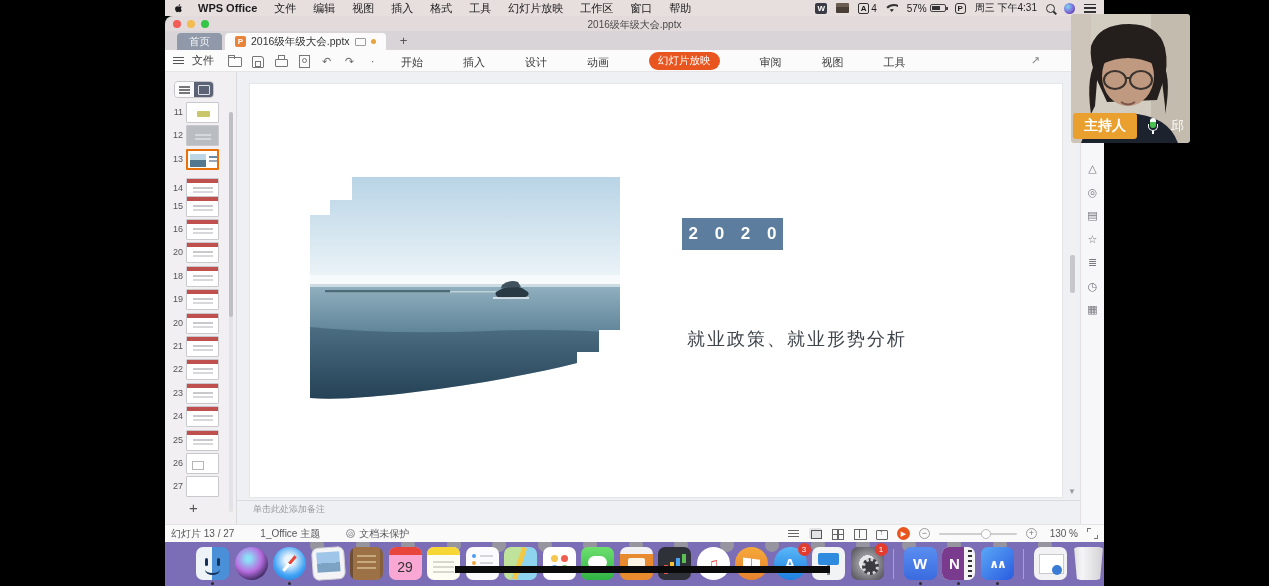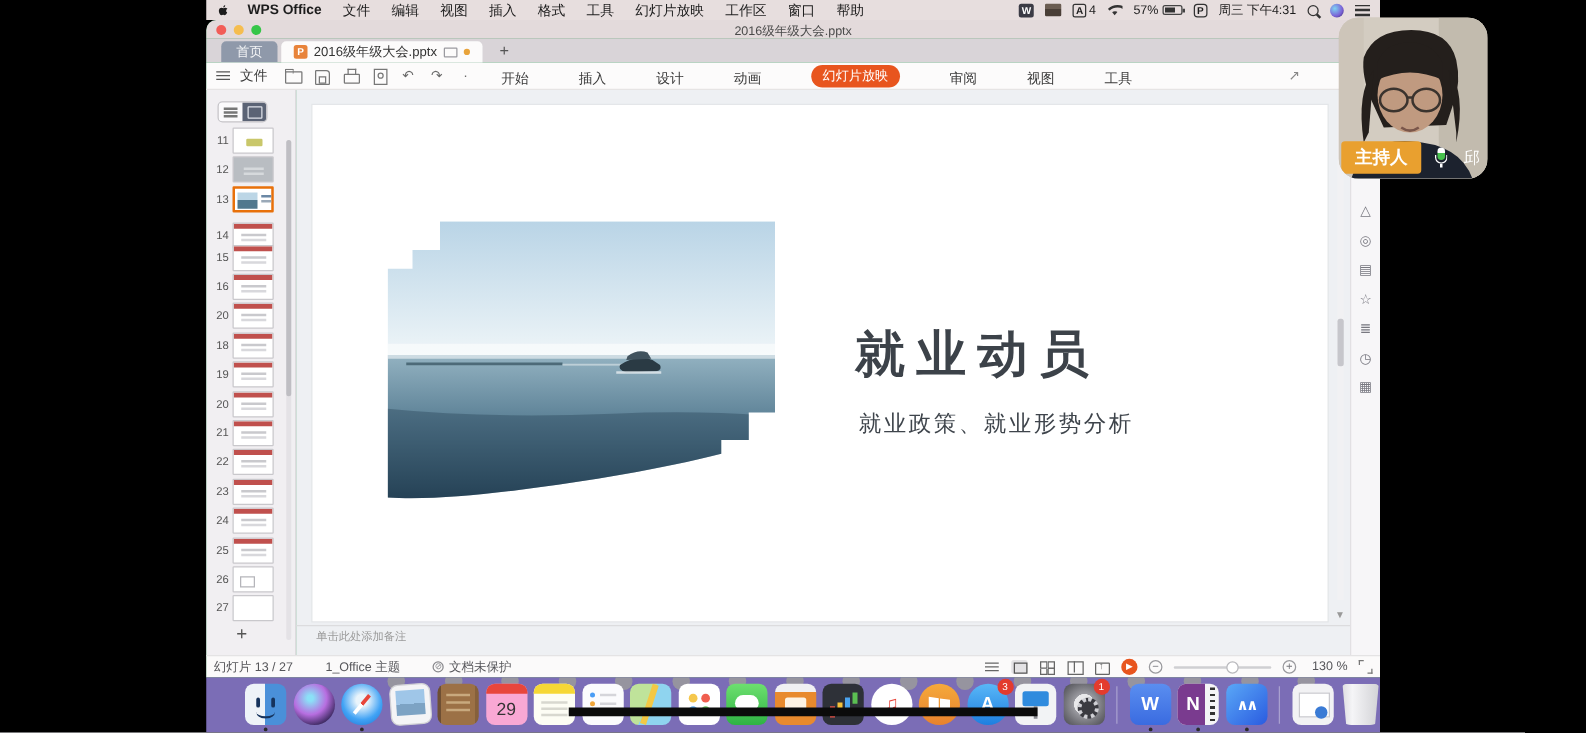--- a/index.html
+++ b/index.html
@@ -183,21 +183,21 @@
   .dk.onenote .glyph{justify-content:flex-start;padding-left:7px;}
   .dk.meeting{background:linear-gradient(135deg,#5aa8f7,#2a5be0);}
   .dk.meeting .glyph{font-size:12px;letter-spacing:-2px;}
   .dk.files{background:#f2f2f4;}
   .dk.files:before{content:"";position:absolute;left:5px;top:7px;width:23px;height:18px;background:#fff;border:1px solid #c9c9ce;}
   .dk.files:after{content:"";position:absolute;right:5px;bottom:5px;width:10px;height:10px;border-radius:50%;background:#3a7bd5;}
   .dk.trash{background:linear-gradient(90deg,#d9d9dc,#f5f5f7 30%,#cfcfd3);border-radius:6px 6px 9px 9px;clip-path:polygon(6% 0,94% 0,85% 100%,15% 100%);}
   #dockbar{position:absolute;left:290px;top:24px;width:375px;height:7px;background:#0b0b0b;}
 
   
-  #webcam{position:absolute;left:1071px;top:14px;width:119px;height:129px;border-radius:16px;overflow:hidden;background:#c9c2b6;}
+  #webcam{position:absolute;left:1071px;top:14px;width:119px;height:129px;border-radius:4px;overflow:hidden;background:#c9c2b6;}
   #hostbadge{position:absolute;left:2px;bottom:4px;width:64px;height:26px;background:#e9a02f;border-radius:3px;color:#fff;font-weight:bold;font-size:14px;display:flex;align-items:center;justify-content:center;}
   #mic{position:absolute;left:77px;bottom:9px;width:10px;height:16px;}
   .mic-cap{position:absolute;left:2px;top:0;width:6px;height:10px;border-radius:3px;background:linear-gradient(#fff 45%,#47c24e 45%);}
   .mic-stand{position:absolute;left:0;top:6px;width:10px;height:7px;border:1.4px solid #fff;border-top:none;border-radius:0 0 6px 6px;}
   .mic-base{position:absolute;left:4px;top:13px;width:2px;height:3px;background:#fff;}
   #camname{position:absolute;right:6px;bottom:8px;color:#fff;font-size:13px;}
 </style>
 </head>
 <body>
 
@@ -386,21 +386,21 @@
             <rect x="0" y="107" width="311" height="116" fill="url(#sea)"></rect>
             <rect x="0" y="98" width="311" height="12" fill="#ffffff" opacity="0.55"></rect>
             <rect x="15" y="113" width="125" height="2.2" fill="#3d5a68" opacity="0.8"></rect>
             <rect x="140" y="114" width="60" height="1.5" fill="#c9d8de" opacity="0.8"></rect>
             <path d="M186,115 q14,-9 26,-4 l6,4 q2,4 -3,5 l-24,1 q-7,-2 -5,-6z" fill="#2a3a44"></path>
             <path d="M192,108 q8,-6 16,-3 l3,5 -20,1z" fill="#41535e"></path>
             <rect x="183" y="120" width="36" height="2" fill="#dfe8ec" opacity="0.85"></rect>
             <path d="M0,150 q80,8 180,4 q70,-3 131,2 l0,70 -311,0z" fill="#1f3a4c" opacity="0.35"></path>
           </g>
         </svg>
-        <div id="slidetitle">就业动员</div>
+        <div id="yearbadge">2 0 2 0</div>
         <div id="slidesub">就业政策、就业形势分析</div>
       </div>
       <div id="notes-divider"></div>
       <div id="notes-ph">单击此处添加备注</div>
       <div id="cscroll">
           <div id="cscroll-thumb"></div>
         </div>
       <div id="cscroll-down">▼</div>
     </div>
 

